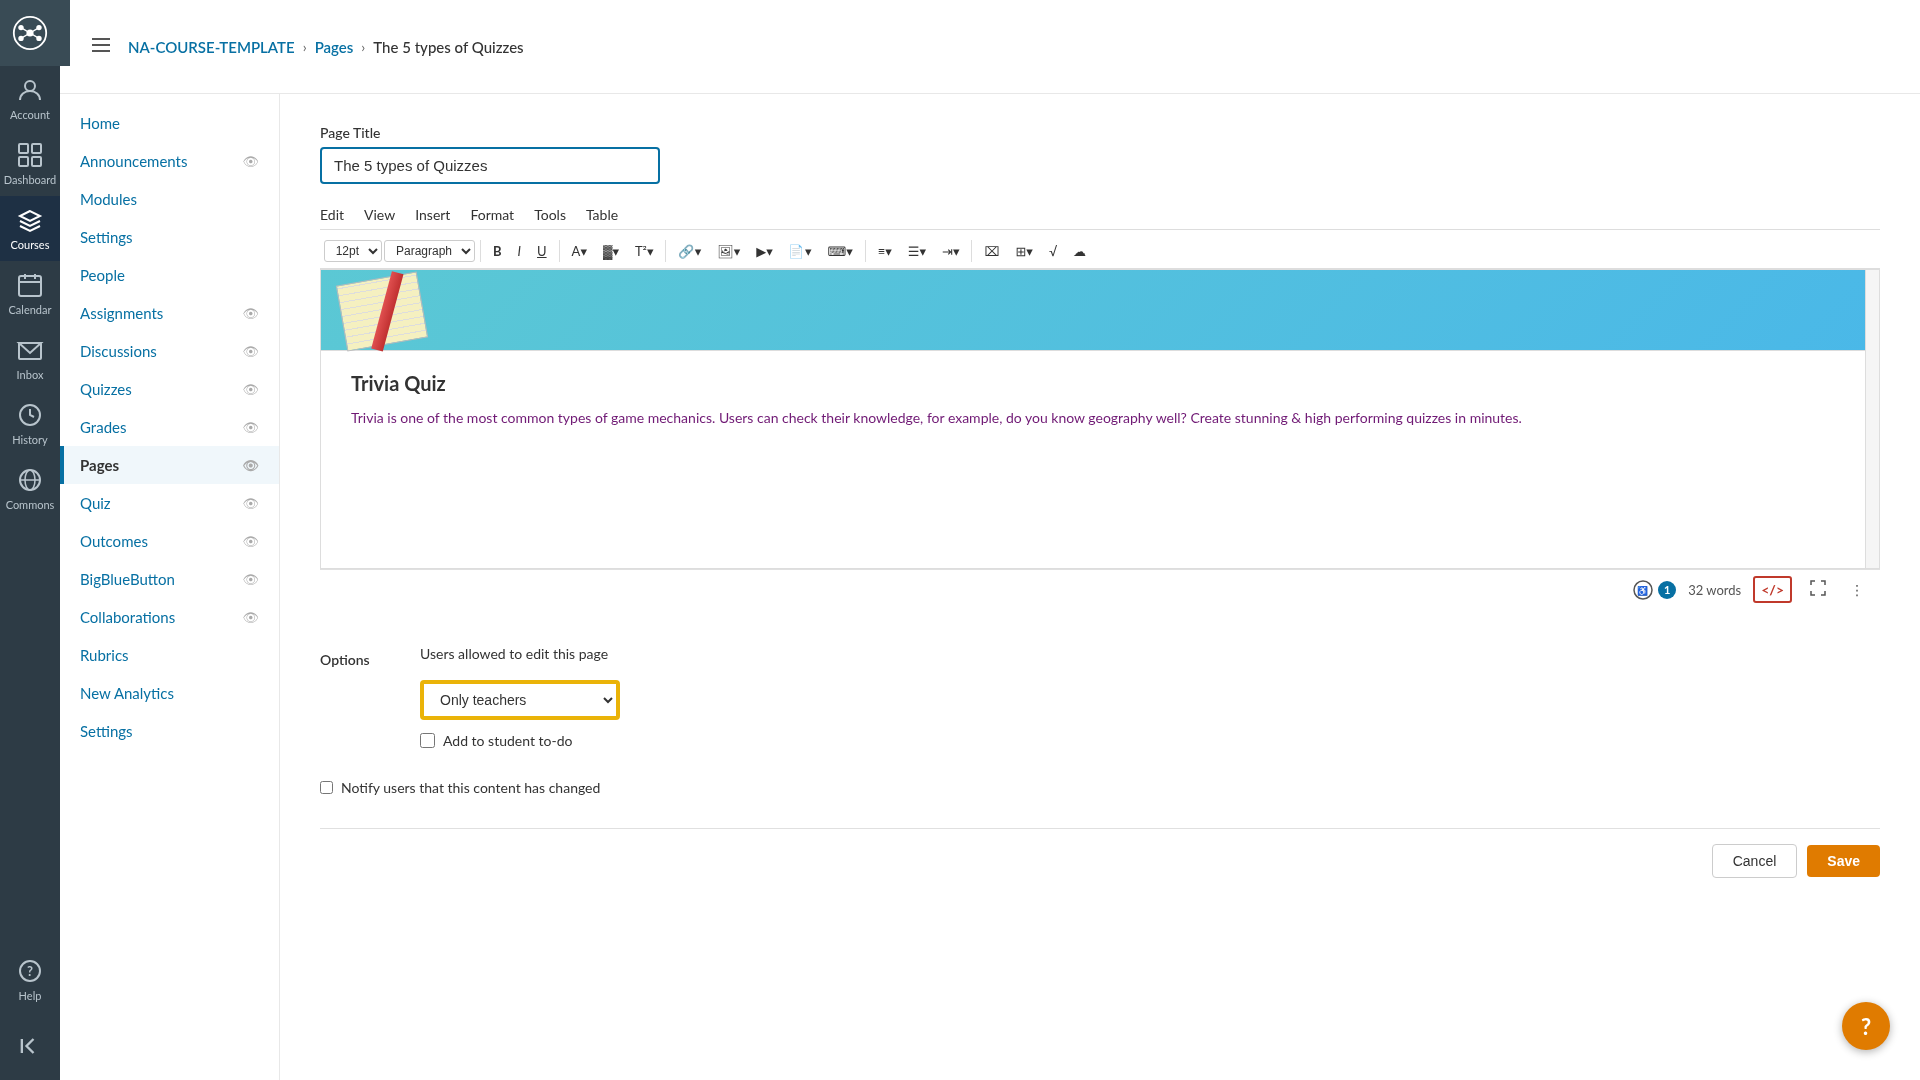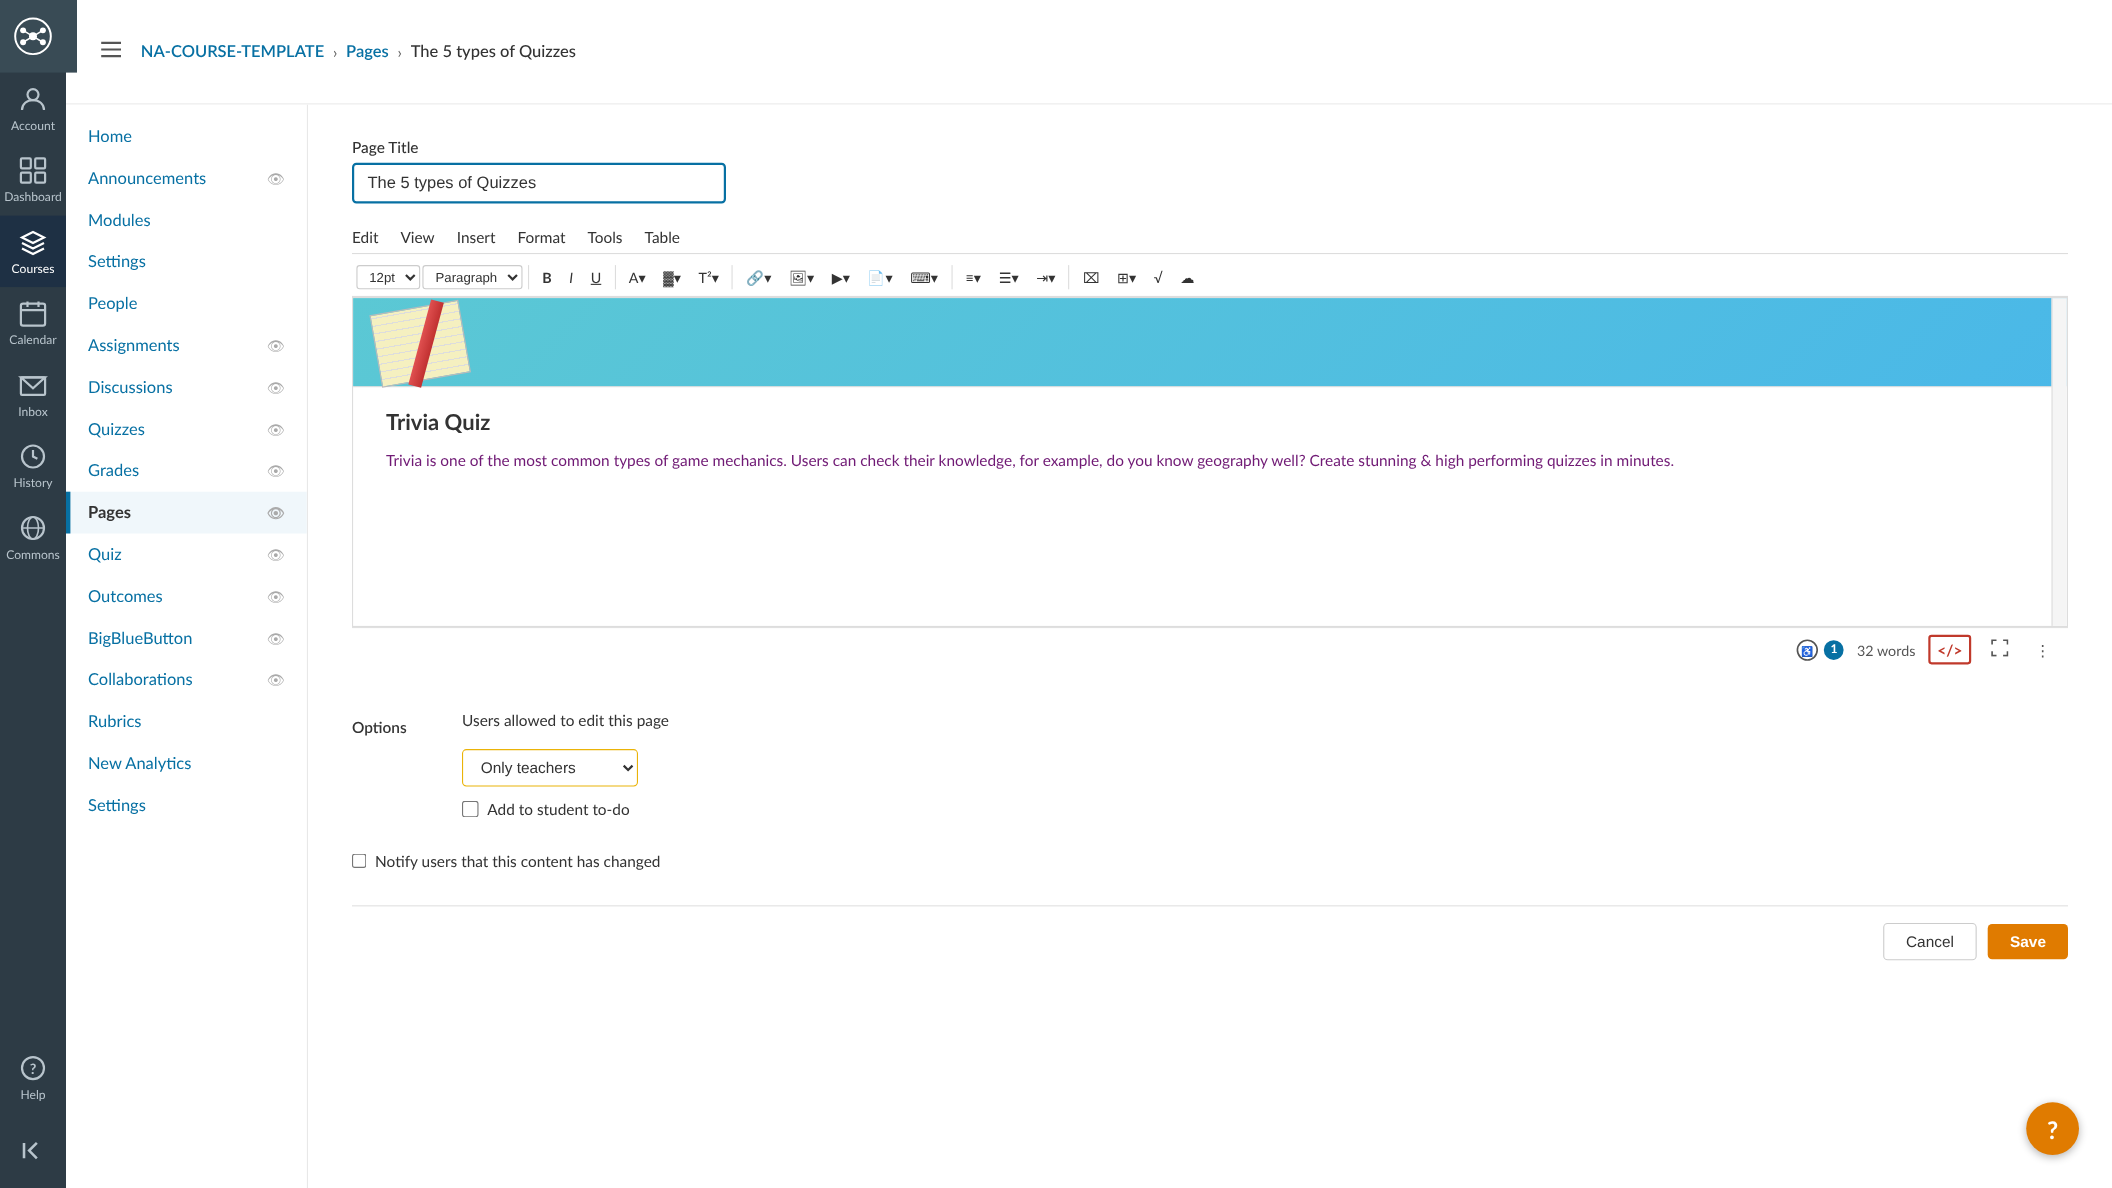--- a/index.html
+++ b/index.html
@@ -324,26 +324,26 @@
       flex-direction: column;
       gap: 12px;
     }
     .options-edit-label {
       font-size: 14px;
       color: #333;
       margin-bottom: 6px;
     }
     .options-select {
       padding: 7px 12px;
-      border: 1px solid #eab308;
+      border: 4px solid #eab308;
       border-radius: 4px;
       font-size: 14px;
       color: #333;
       background: #fff;
-      width: 160px;
+      width: 200px;
       appearance: auto;
     }
     .checkbox-row {
       display: flex;
       align-items: center;
       gap: 8px;
       font-size: 14px;
       color: #333;
     }
     .checkbox-row input[type="checkbox"] { width: 15px; height: 15px; }

